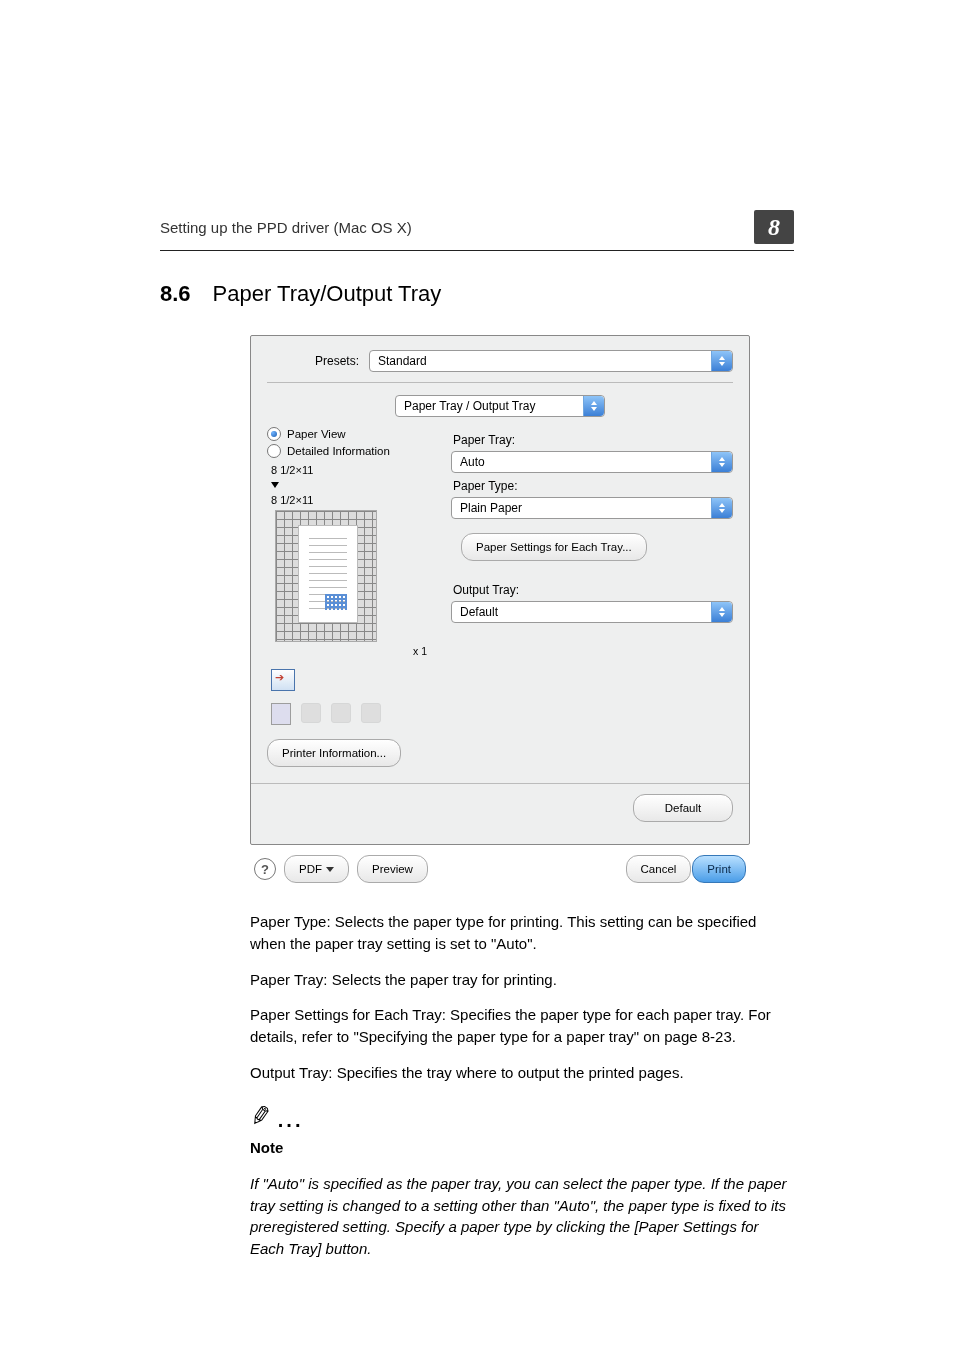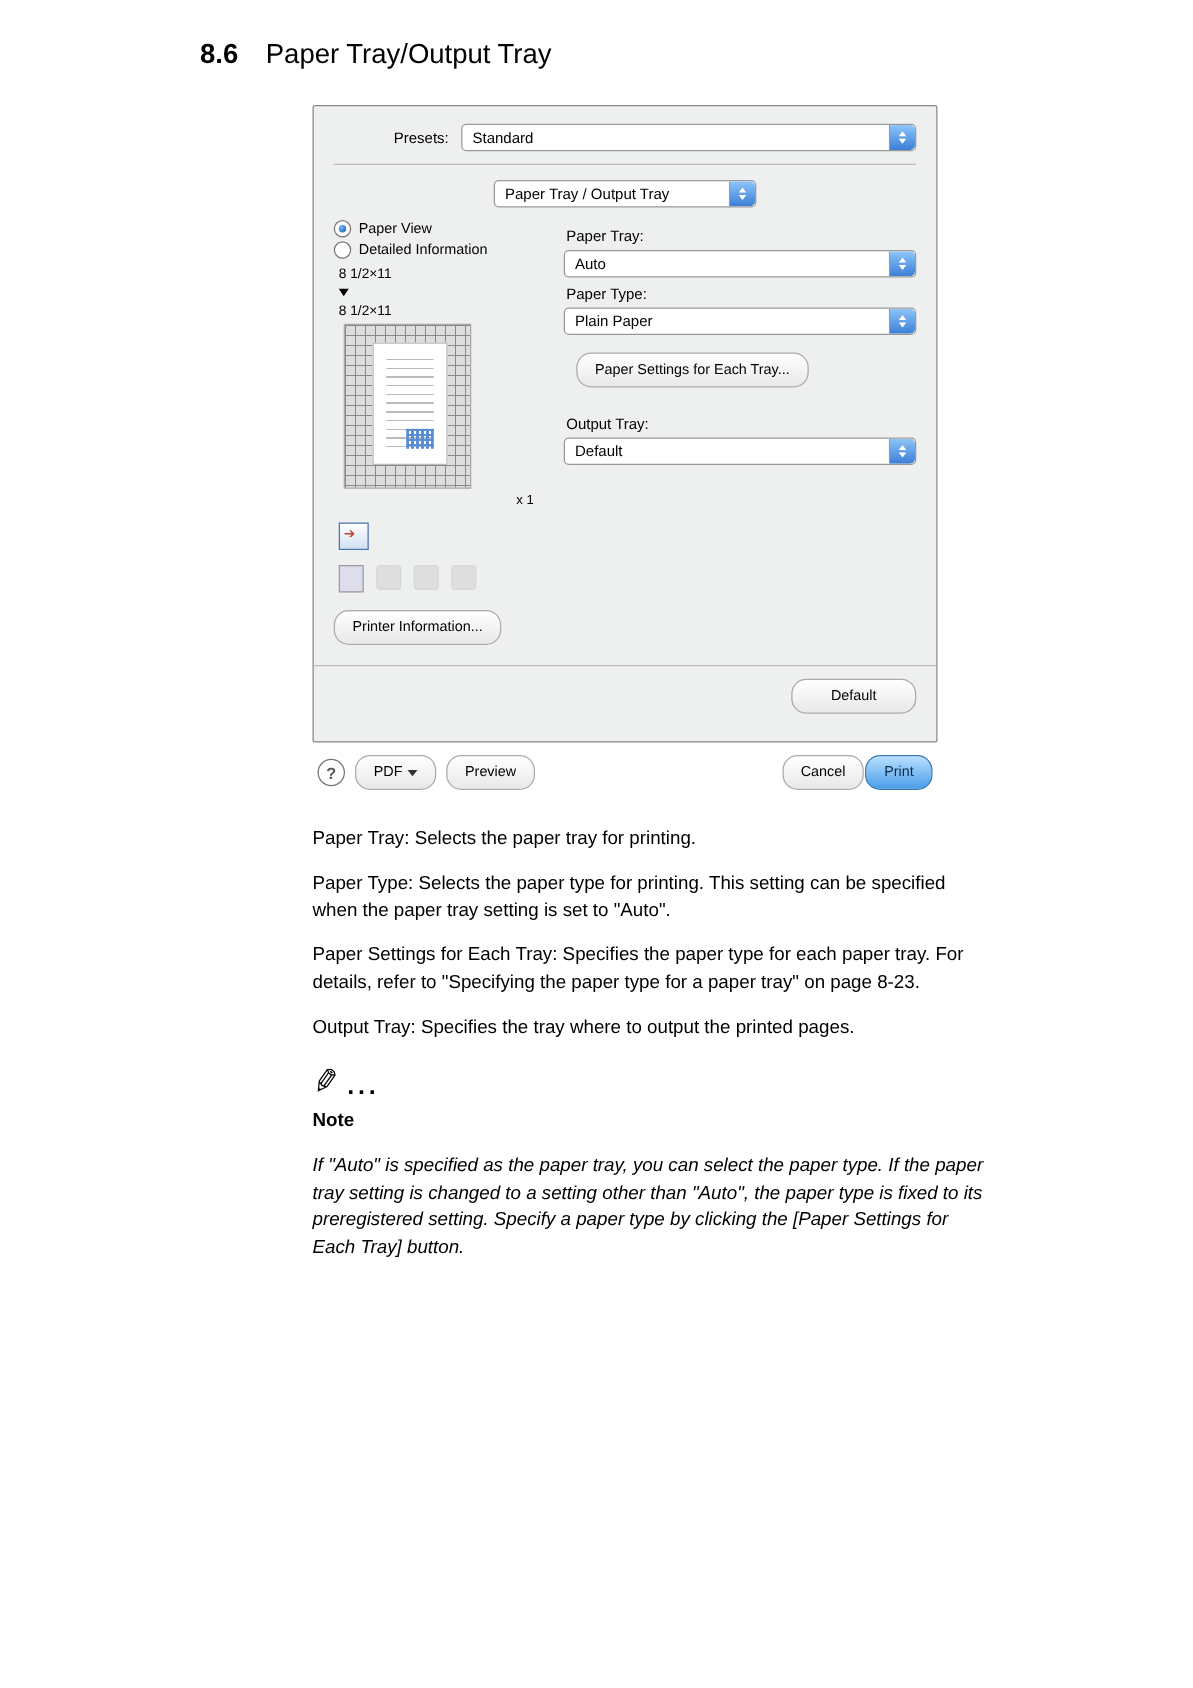--- a/index.html
+++ b/index.html
@@ -60,20 +60,24 @@
   .note-ico{display:flex;align-items:flex-end;gap:6px;margin:14px 0 2px 0}
   .pen{font-size:26px;transform:rotate(-10deg) scaleX(-1)}
   .dots{font-size:20px;font-weight:bold;letter-spacing:3px}
   .note-lbl{font-weight:bold;margin:0 0 2px 14px}
   .note-txt{font-style:italic;margin:0 0 0 14px}
 </style>
 </head>
 <body>
 <div class="page">
 
+<div class="hdr">
+  <span class="hdr-title">Setting up the PPD driver (Mac OS X)</span>
+  <span class="hdr-badge">8</span>
+</div>
 
 <div class="sec">
   <span class="sec-num">8.6</span>
   <span class="sec-title">Paper Tray/Output Tray</span>
 </div>
 
 <div class="dlg-wrap">
   <div class="row">
     <span class="lab">Presets:</span>
     <div class="popup">
@@ -164,22 +168,22 @@
       <span class="pill-btn">Preview</span>
     </div>
     <div class="right">
       <span class="pill-btn">Cancel</span>
       <span class="pill-btn blue">Print</span>
     </div>
   </div>
 </div>
 
 <div class="body">
+  <p>Paper Type: Selects the paper type for printing. This setting can be specified when the paper tray setting is set to "Auto".</p>
   <p>Paper Tray: Selects the paper tray for printing.</p>
-  <p>Paper Type: Selects the paper type for printing. This setting can be specified when the paper tray setting is set to "Auto".</p>
   <p>Paper Settings for Each Tray: Specifies the paper type for each paper tray. For details, refer to "Specifying the paper type for a paper tray" on page 8-23.</p>
   <p>Output Tray: Specifies the tray where to output the printed pages.</p>
   <div class="note-ico">
     <span class="pen">✎</span>
     <span class="dots">...</span>
   </div>
   <p class="note-lbl">Note</p>
   <p class="note-txt">If "Auto" is specified as the paper tray, you can select the paper type. If the paper tray setting is changed to a setting other than "Auto", the paper type is fixed to its preregistered setting. Specify a paper type by clicking the [Paper Settings for Each Tray] button.</p>
 </div>
 

